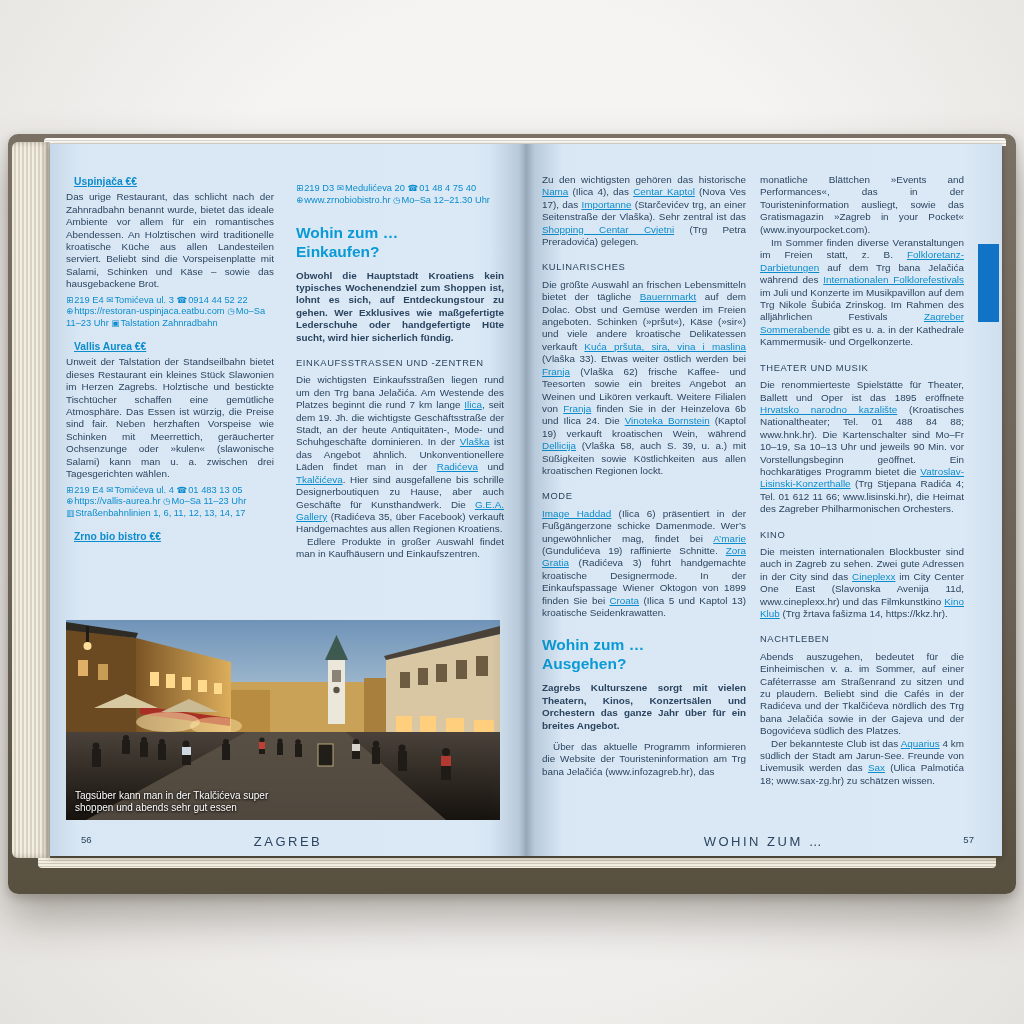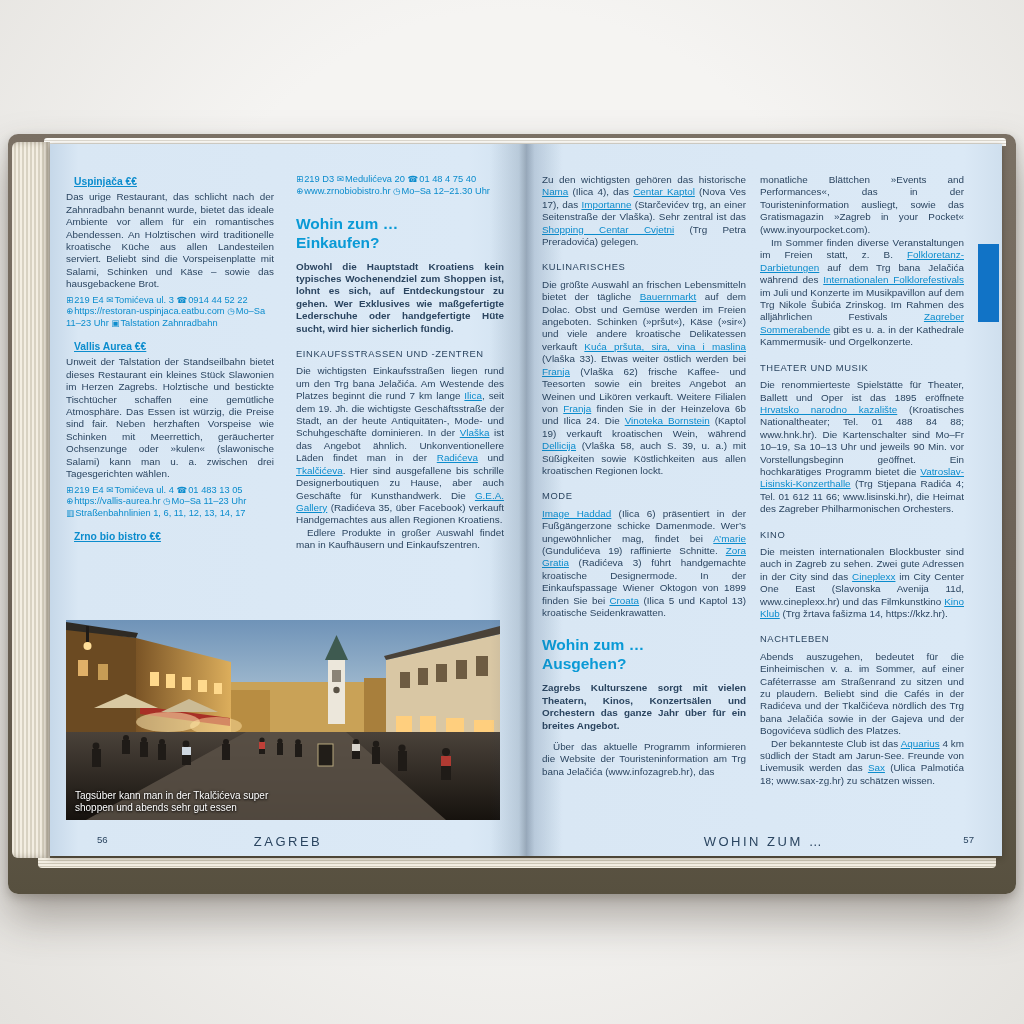--- a/index.html
+++ b/index.html
@@ -88,21 +88,21 @@
     color:#ffffff; font-size:10px; line-height:12px; text-align:left;
     text-shadow: 0 0 3px rgba(0,0,0,.85), 0 1px 2px rgba(0,0,0,.7);
     margin-top: 46px;
   }
   
   .pgfoot{
     position:absolute; bottom:9px; left:16px; right:16px; height:13px;
     font-size:9.6px; color:#2b4560;
   }
   .pgfoot .num{ position:absolute; top:0; }
-  .pgfoot .num.l{ left:16px;padding-left:15px; }
+  .pgfoot .num.l{ left:0;padding-left:15px; }
   .pgfoot .num.r{ right:12px; }
   .pgfoot .title{
     position:absolute; left:0; right:0; top:0; text-align:center;
     letter-spacing:2.5px; font-size:13px;
   }
   
   .chapter-tab{
     position:absolute; right:3px; top:100px; width:21px; height:78px;
     background:#1173c6;
   }
@@ -126,21 +126,21 @@
           <div class="contacts"><span class="ic">⊞</span><span>219 E4   </span><span class="ic">✉</span><span>Tomićeva ul. 3   </span><span class="ic">☎</span><span>0914 44 52 22 </span><span class="ic">⊕</span><span>https://restoran-uspinjaca.eatbu.com </span><span class="ic">◷</span><span>Mo–Sa 11–23 Uhr   </span><span class="ic">▣</span><span>Talstation Zahnradbahn</span></div>
 
           <div class="entry-name">Vallis Aurea €€</div>
           <p class="bp">Unweit der Talstation der Standseilbahn bietet dieses Restaurant ein kleines Stück Slawonien im Herzen Zagrebs. Holztische und bestickte Tischtücher schaffen eine gemütliche Atmosphäre. Das Essen ist würzig, die Preise sind fair. Neben herzhaften Vorspeise wie Schinken mit Meerrettich, geräucherter Ochsenzunge oder »kulen« (slawonische Salami) kann man u. a. zwischen drei Tagesgerichten wählen.</p>
           <div class="contacts"><span class="ic">⊞</span><span>219 E4   </span><span class="ic">✉</span><span>Tomićeva ul. 4   </span><span class="ic">☎</span><span>01 483 13 05 </span><span class="ic">⊕</span><span>https://vallis-aurea.hr   </span><span class="ic">◷</span><span>Mo–Sa 11–23 Uhr </span><span class="ic">▥</span><span>Straßenbahnlinien 1, 6, 11, 12, 13, 14, 17</span></div>
 
           <div class="entry-name">Zrno bio bistro €€</div>
         </div>
 
         <div class="col" style="left:246px;">
-          <div class="contacts" style="margin-top:0;"><span class="ic">⊞</span><span>219 D3   </span><span class="ic">✉</span><span>Medulićeva 20 </span><span class="ic">☎</span><span>01 48 4 75 40   </span><span class="ic">⊕</span><span>www.zrnobiobistro.hr </span><span class="ic">◷</span><span>Mo–Sa 12–21.30 Uhr</span></div>
+          <div class="contacts" style="margin-top:9px;"><span class="ic">⊞</span><span>219 D3   </span><span class="ic">✉</span><span>Medulićeva 20 </span><span class="ic">☎</span><span>01 48 4 75 40   </span><span class="ic">⊕</span><span>www.zrnobiobistro.hr </span><span class="ic">◷</span><span>Mo–Sa 12–21.30 Uhr</span></div>
 
           <div class="big-head">
             <div>Wohin zum …</div>
             <div>Einkaufen?</div>
           </div>
 
           <p class="bp lead">Obwohl die Hauptstadt Kroatiens kein typisches Wochenendziel zum Shoppen ist, lohnt es sich, auf Entdeckungstour zu gehen. Wer Exklusives wie maßgefertigte Lederschuhe oder handgefertigte Hüte sucht, wird hier sicherlich fündig.</p>
 
           <div class="subhead">EINKAUFSSTRASSEN UND -ZENTREN</div>
           <p class="bp"><span>Die wichtigsten Einkaufsstraßen liegen rund um den Trg bana Jelačića. Am Westende des Platzes beginnt die rund 7 km lange </span><span class="lk">Ilica</span><span>, seit dem 19. Jh. die wichtigste Geschäftsstraße der Stadt, an der heute Antiquitäten-, Mode- und Schuhgeschäfte dominieren. In der </span><span class="lk">Vlaška</span><span> ist das Angebot ähnlich. Unkonventionellere Läden findet man in der </span><span class="lk">Radićeva</span><span> und </span><span class="lk">Tkalčićeva</span><span>. Hier sind ausgefallene bis schrille Designerboutiquen zu Hause, aber auch Geschäfte für Kunsthandwerk. Die </span><span class="lk">G.E.A. Gallery</span><span> (Radićeva 35, über Facebook) verkauft Handgemachtes aus allen Regionen Kroatiens.</span></p>

